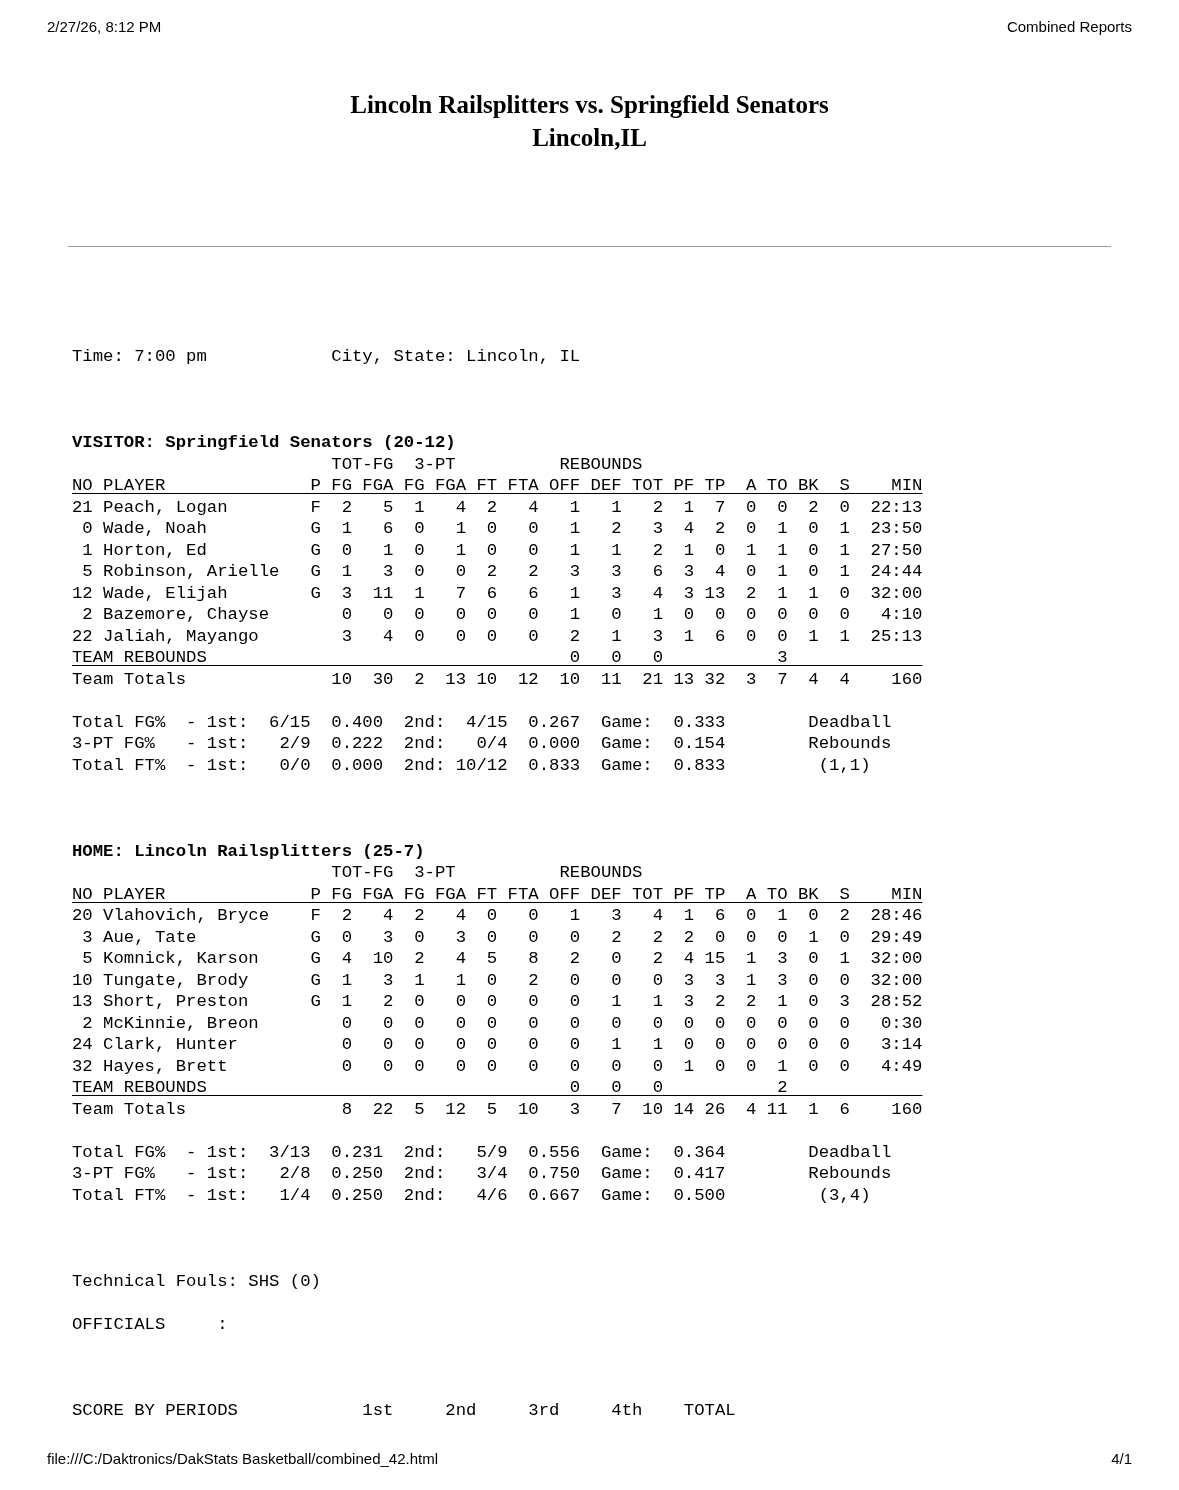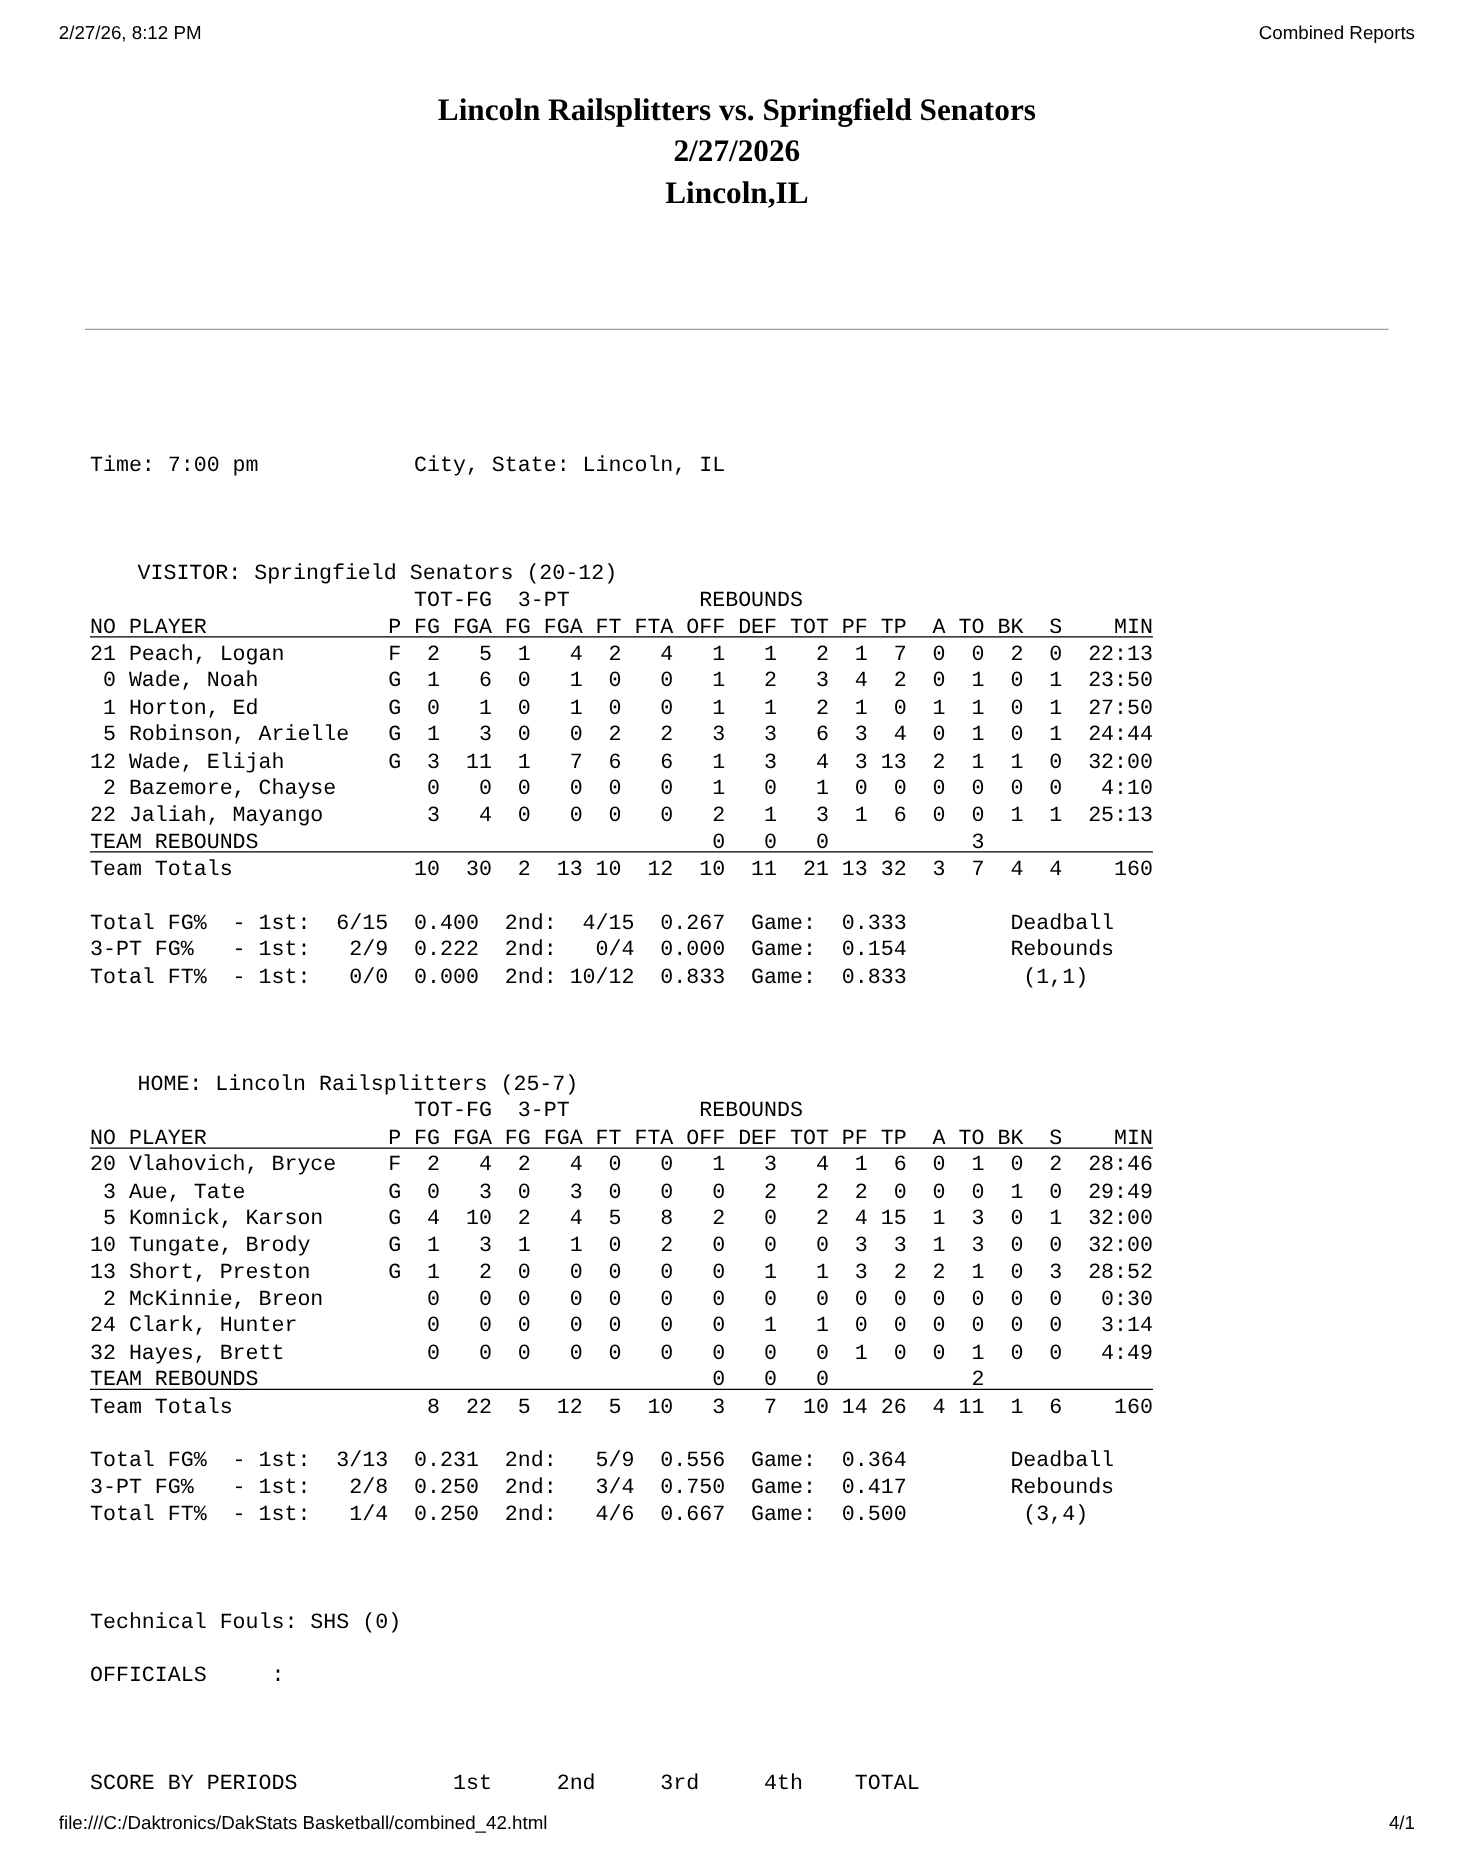--- a/index.html
+++ b/index.html
@@ -16,54 +16,54 @@
   }
   .browser-header .dt { position: absolute; left: 0; top: 0; }
   .browser-header .doc { position: absolute; left: 0; right: 0; text-align: right; top: 0; }
   .title-block {
     padding-top: 72px;
     text-align: center;
     font-family: "Liberation Serif", serif;
     font-weight: bold;
     font-size: 25px;
     line-height: 33px;
+    margin-top: 16px;
   }
   .rule {
     margin: 92px 68px 0 68px;
     border-top: 1px solid #9a9a9a;
     height: 0;
   }
   .report {
     margin: 56px 0 0 72px;
     font-family: "Liberation Mono", "DejaVu Sans Mono", monospace;
     font-size: 17.3px;
     line-height: 21.5px;
     white-space: pre;
   }
   .line { min-height: 21.5px; }
-  .b { font-weight: normal; margin-left: 38px; }
+  .b { font-weight: bold; }
   .u { text-decoration: underline; text-underline-offset: 3px; text-decoration-thickness: 1px; }
   .browser-footer {
     position: absolute; bottom: 22px; left: 47px; right: 47px;
     font-size: 15px; line-height: 18px;
   }
   .browser-footer .url { position: absolute; left: 0; bottom: 0; }
   .browser-footer .pg  { position: absolute; right: 0; bottom: 0; }
 </style>
 </head>
 <body>
 
 <div class="browser-header">
   <span class="dt">2/27/26, 8:12 PM</span>
   <span class="doc">Combined Reports</span>
 </div>
 
 <div class="title-block">
   <div>Lincoln Railsplitters vs. Springfield Senators</div>
-  <div>2/27/2026</div>
   <div>Lincoln,IL</div>
 </div>
 
 <div class="rule"></div>
 
 <div class="report">
   <div id="sec-meta"><div class="line">Time: 7:00 pm            City, State: Lincoln, IL</div></div>
   <div id="sec-visitor"><div class="line"></div><div class="line b">VISITOR: Springfield Senators (20-12)</div><div class="line">                         TOT-FG  3-PT          REBOUNDS</div><div class="line"><span class="u">NO PLAYER              P FG FGA FG FGA FT FTA OFF DEF TOT PF TP  A TO BK  S    MIN</span></div><div class="line">21 Peach, Logan        F  2   5  1   4  2   4   1   1   2  1  7  0  0  2  0  22:13</div><div class="line"> 0 Wade, Noah          G  1   6  0   1  0   0   1   2   3  4  2  0  1  0  1  23:50</div><div class="line"> 1 Horton, Ed          G  0   1  0   1  0   0   1   1   2  1  0  1  1  0  1  27:50</div><div class="line"> 5 Robinson, Arielle   G  1   3  0   0  2   2   3   3   6  3  4  0  1  0  1  24:44</div><div class="line">12 Wade, Elijah        G  3  11  1   7  6   6   1   3   4  3 13  2  1  1  0  32:00</div><div class="line"> 2 Bazemore, Chayse       0   0  0   0  0   0   1   0   1  0  0  0  0  0  0   4:10</div><div class="line">22 Jaliah, Mayango        3   4  0   0  0   0   2   1   3  1  6  0  0  1  1  25:13</div><div class="line"><span class="u">TEAM REBOUNDS                                   0   0   0           3             </span></div><div class="line">Team Totals              10  30  2  13 10  12  10  11  21 13 32  3  7  4  4    160</div><div class="line"></div><div class="line">Total FG%  - 1st:  6/15  0.400  2nd:  4/15  0.267  Game:  0.333        Deadball</div><div class="line">3-PT FG%   - 1st:   2/9  0.222  2nd:   0/4  0.000  Game:  0.154        Rebounds</div><div class="line">Total FT%  - 1st:   0/0  0.000  2nd: 10/12  0.833  Game:  0.833         (1,1)</div></div>
   <div id="sec-home"><div class="line"></div><div class="line b">HOME: Lincoln Railsplitters (25-7)</div><div class="line">                         TOT-FG  3-PT          REBOUNDS</div><div class="line"><span class="u">NO PLAYER              P FG FGA FG FGA FT FTA OFF DEF TOT PF TP  A TO BK  S    MIN</span></div><div class="line">20 Vlahovich, Bryce    F  2   4  2   4  0   0   1   3   4  1  6  0  1  0  2  28:46</div><div class="line"> 3 Aue, Tate           G  0   3  0   3  0   0   0   2   2  2  0  0  0  1  0  29:49</div><div class="line"> 5 Komnick, Karson     G  4  10  2   4  5   8   2   0   2  4 15  1  3  0  1  32:00</div><div class="line">10 Tungate, Brody      G  1   3  1   1  0   2   0   0   0  3  3  1  3  0  0  32:00</div><div class="line">13 Short, Preston      G  1   2  0   0  0   0   0   1   1  3  2  2  1  0  3  28:52</div><div class="line"> 2 McKinnie, Breon        0   0  0   0  0   0   0   0   0  0  0  0  0  0  0   0:30</div><div class="line">24 Clark, Hunter          0   0  0   0  0   0   0   1   1  0  0  0  0  0  0   3:14</div><div class="line">32 Hayes, Brett           0   0  0   0  0   0   0   0   0  1  0  0  1  0  0   4:49</div><div class="line"><span class="u">TEAM REBOUNDS                                   0   0   0           2             </span></div><div class="line">Team Totals               8  22  5  12  5  10   3   7  10 14 26  4 11  1  6    160</div><div class="line"></div><div class="line">Total FG%  - 1st:  3/13  0.231  2nd:   5/9  0.556  Game:  0.364        Deadball</div><div class="line">3-PT FG%   - 1st:   2/8  0.250  2nd:   3/4  0.750  Game:  0.417        Rebounds</div><div class="line">Total FT%  - 1st:   1/4  0.250  2nd:   4/6  0.667  Game:  0.500         (3,4)</div></div>
   <div id="sec-fouls"><div class="line"></div><div class="line">Technical Fouls: SHS (0)</div><div class="line"></div><div class="line">OFFICIALS     :</div></div>

